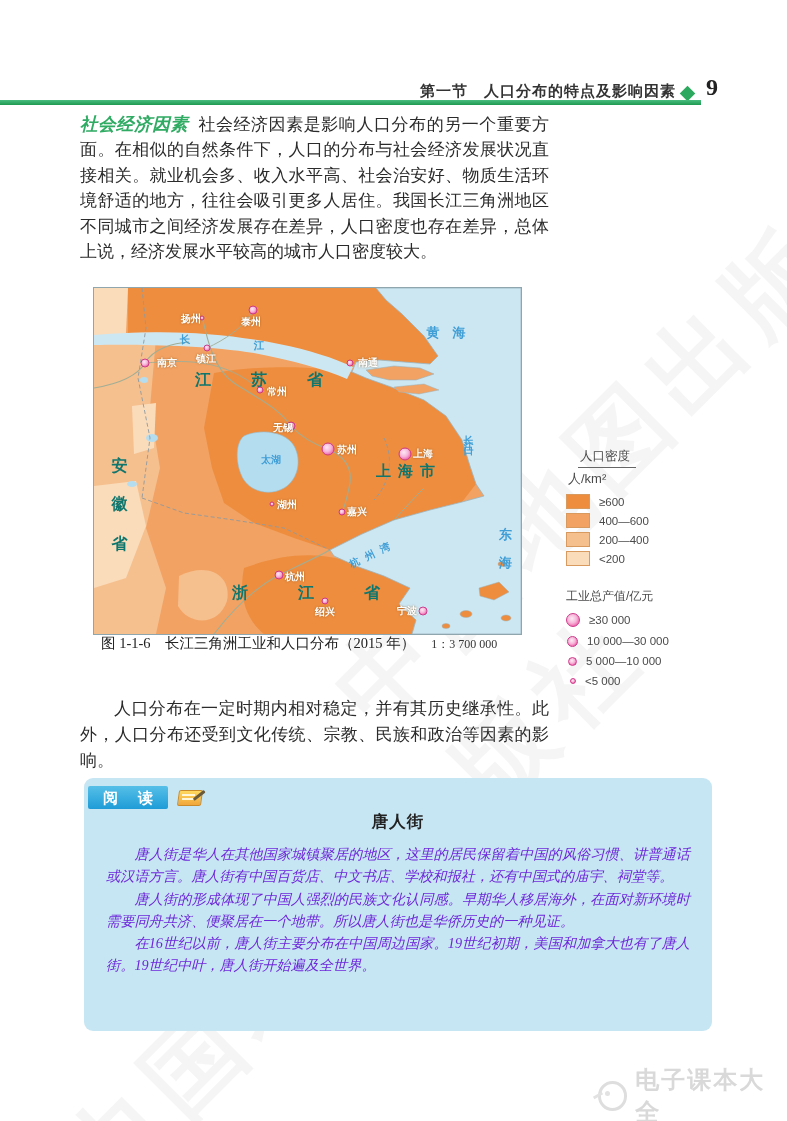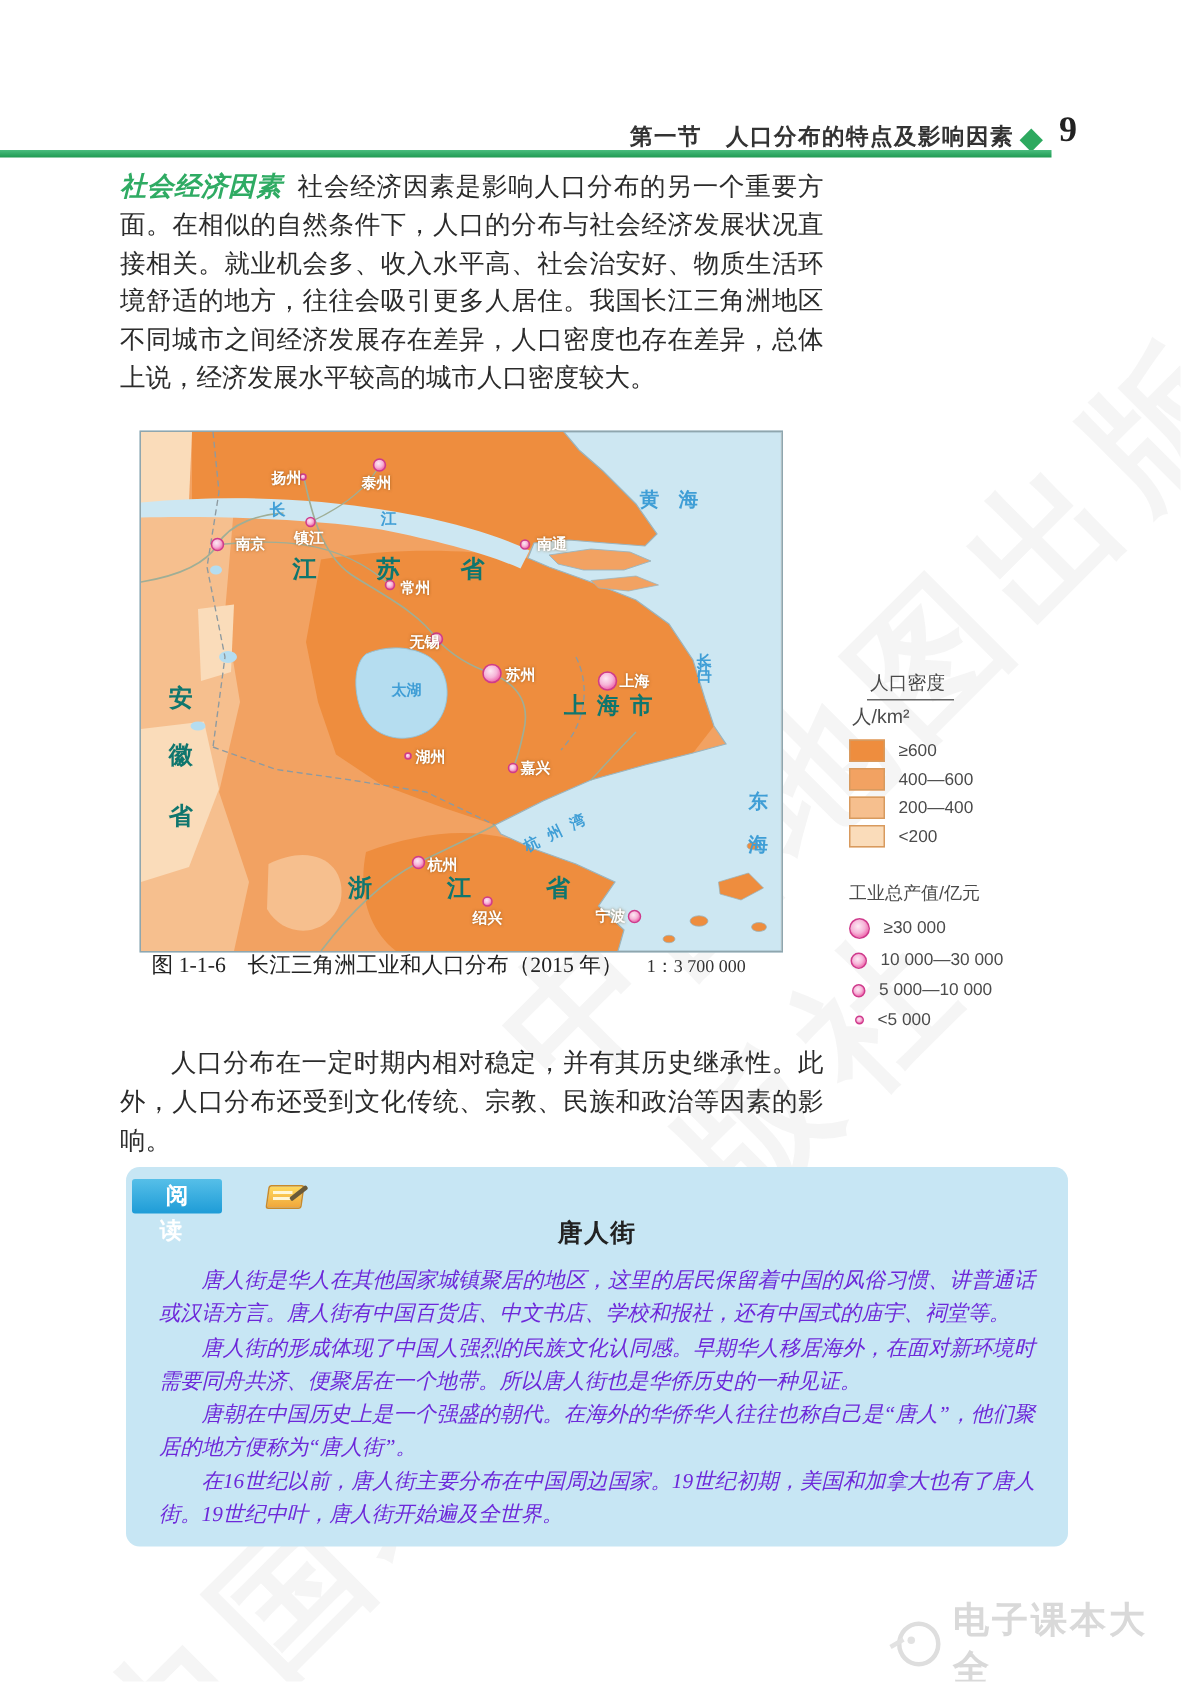--- a/index.html
+++ b/index.html
@@ -103,21 +103,21 @@
     position:absolute;left:93px;top:634px;width:470px;padding-left:8px;
     font-size:14.5px;color:#222;
   }
   .scale{font-size:12px;margin-left:16px;color:#333;}
   
   .reading{
     position:absolute;left:84px;top:778px;width:628px;height:253px;
     background:#c7e6f4;border-radius:9px;
   }
   .badge{
-    position:absolute;left:4px;top:8px;width:60px;height:23px;
+    position:absolute;left:4px;top:8px;width:80px;height:23px;
     background:linear-gradient(#56bfe8,#1e9cd7);
     color:#fff;font-weight:bold;font-size:15px;letter-spacing:8px;
     text-align:center;line-height:23px;text-indent:8px;
     font-family:"Liberation Sans","DejaVu Sans",sans-serif;
     border-radius:2px;
   }
   .book-icon{position:absolute;left:94px;top:10px;width:26px;height:18px;}
   .book-icon .pg{
     position:absolute;left:0;top:2px;width:22px;height:14px;border-radius:2px;
     background:linear-gradient(#ffd95e,#f0a63a);transform:skewX(-8deg);
@@ -309,21 +309,20 @@
   <div class="book-icon">
     <div class="pg"></div>
     <div class="ln" style="top:6px;"></div>
     <div class="ln" style="top:10px;"></div>
     <div class="pen"></div>
   </div>
   <div class="rtitle">唐人街</div>
   <div class="rbody">
     <p>唐人街是华人在其他国家城镇聚居的地区，这里的居民保留着中国的风俗习惯、讲普通话或汉语方言。唐人街有中国百货店、中文书店、学校和报社，还有中国式的庙宇、祠堂等。</p>
     <p>唐人街的形成体现了中国人强烈的民族文化认同感。早期华人移居海外，在面对新环境时需要同舟共济、便聚居在一个地带。所以唐人街也是华侨历史的一种见证。</p>
-    <p>唐朝在中国历史上是一个强盛的朝代。在海外的华侨华人往往也称自己是“唐人”，他们聚居的地方便称为“唐人街”。</p>
     <p>在16世纪以前，唐人街主要分布在中国周边国家。19世纪初期，美国和加拿大也有了唐人街。19世纪中叶，唐人街开始遍及全世界。</p>
   </div>
 </div>
 
 <div class="logo">
   <div class="logo-icon"></div>
   <div class="logo-text">电子课本大全</div>
 </div>
 
 </body></html>

